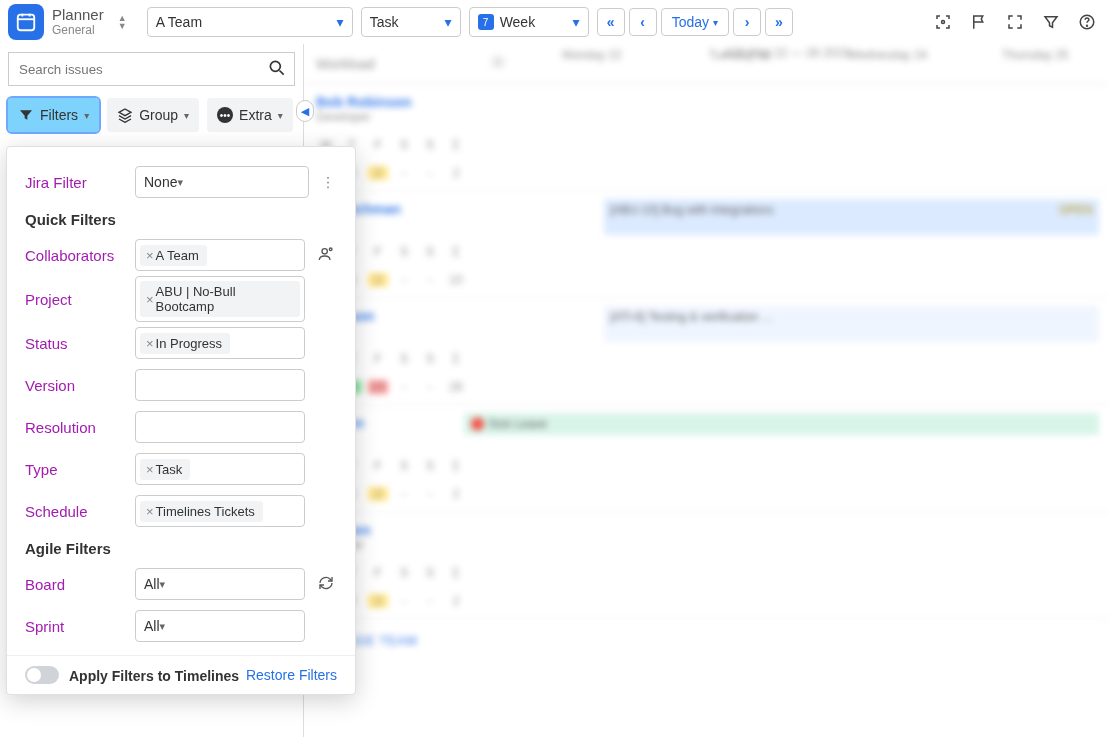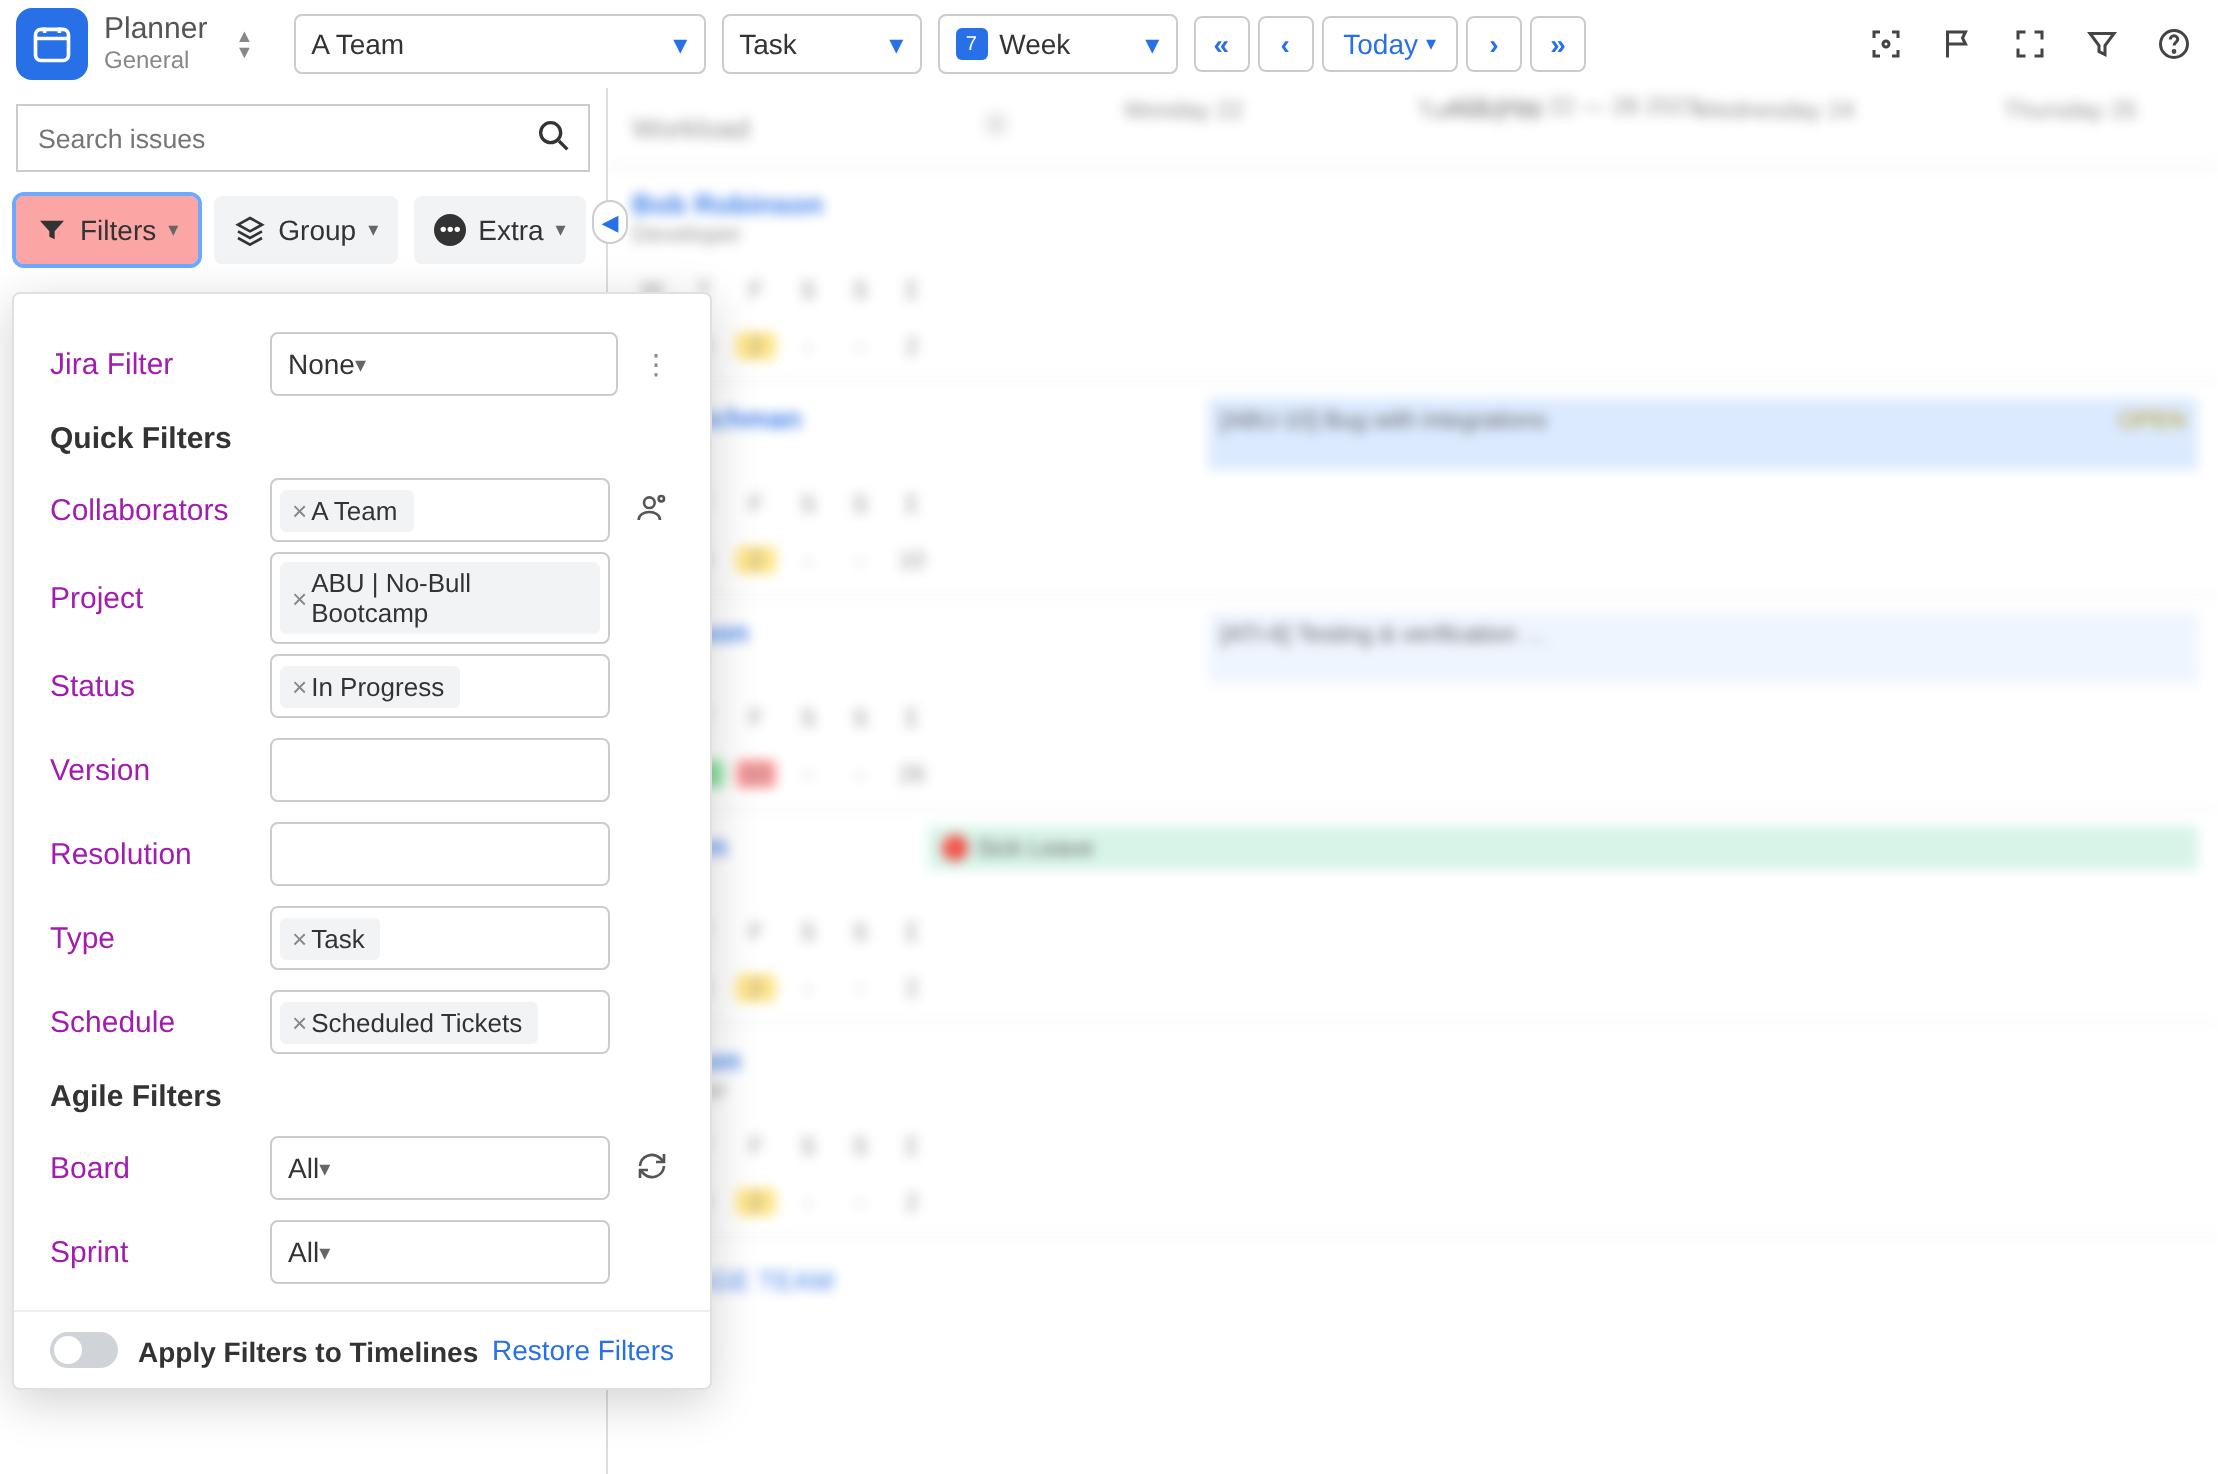--- a/index.html
+++ b/index.html
@@ -24,21 +24,21 @@
 .icon-btn { width: 28px; height: 28px; display: flex; align-items: center; justify-content: center; cursor: pointer; color:#444; }
 
 
 .body-row { display: flex; height: calc(100% - 44px); position: relative; }
 .side { width: 304px; border-right: 1px solid #ddd; padding: 8px 8px; display:flex; flex-direction:column; }
 .search-wrap { position: relative; margin-bottom: 12px; }
 .search-input { width: 100%; height: 34px; border: 1px solid #ccc; border-radius: 0; padding: 0 36px 0 10px; }
 .search-icon { position: absolute; right: 8px; top: 6px; color:#333; }
 .control-row { display: flex; gap: 8px; margin-bottom: 10px; }
 .pill { height: 34px; border-radius: 4px; display: flex; align-items: center; padding: 0 10px; gap: 6px; background: #f1f3f5; cursor: pointer; }
-.pill.filters { background: #fca5a5; outline: 2px solid #6ea8ff; }
+.pill.filters { background: #7dd3fc; outline: 2px solid #6ea8ff; }
 .pill .caret { font-size: 10px; color:#666; }
 
 
 .main { flex: 1; position: relative; filter: blur(3px); opacity: .9; }
 .main-header { height: 40px; display: flex; border-bottom: 1px solid #e5e5e5; }
 .wl-cell { width: 214px; display: flex; align-items: center; padding: 0 12px; gap: 8px; }
 .wl-cell .gear { margin-left: auto; color:#aaa; }
 .day-cell { flex: 1; text-align: center; color:#888; font-size:12px; padding-top:4px; }
 .weeklabel { position:absolute; top:2px; left:60%; transform:translateX(-50%); font-size:12px; color:#888; }
 .person-block { border-bottom: 1px solid #eee; padding: 10px 12px; position:relative; }
@@ -389,21 +389,21 @@
             </span>
         </div>
         <span class="side-ico"></span>
       </div>
 
       <div class="prow">
         <label>Schedule</label>
         <div class="pinput">
           <span class="tag">
               <span class="x">×</span>
-              <span>Scheduled Tickets</span>
+              <span>Timelines Tickets</span>
             </span>
         </div>
         <span class="side-ico"></span>
       </div>
 
       <div class="section-h">Agile Filters</div>
 
       <div class="prow">
         <label>Board</label>
         <div class="select">

